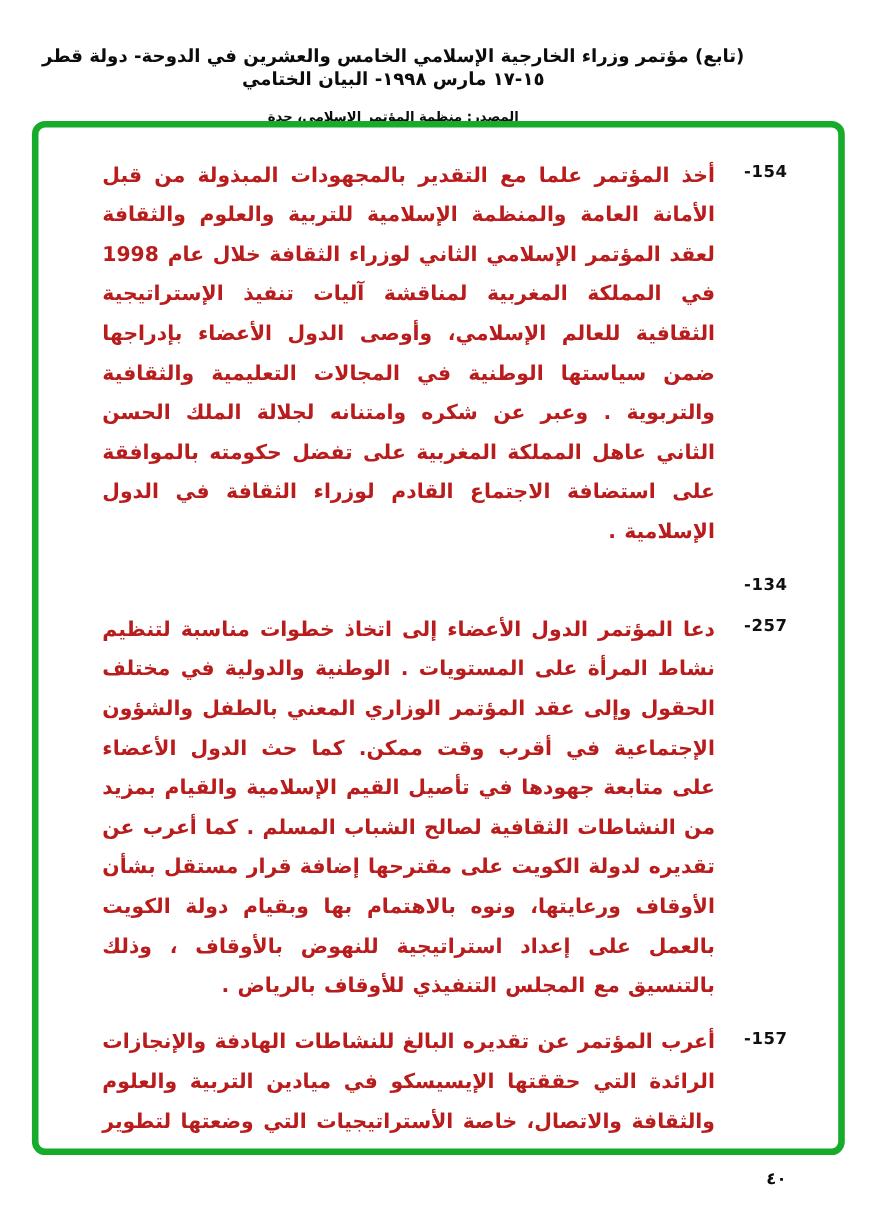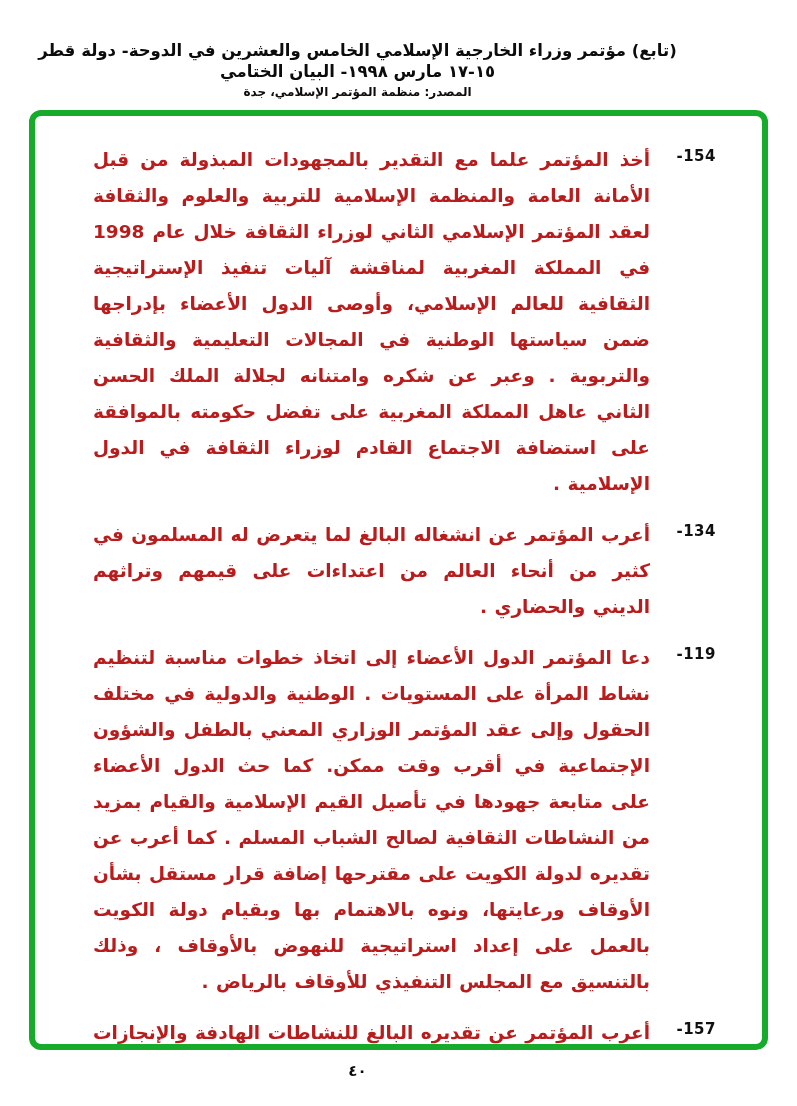--- a/index.html
+++ b/index.html
@@ -14,21 +14,21 @@
   .page { position: relative; width: 715px; height: 1106px; background: #fff; }
 
   .header { direction: rtl; text-align: center; padding-top: 40px; }
   .header-title {
     font-size: 16.5px; font-weight: bold; letter-spacing: 0;
     color: #0c0c0c;
     line-height: 1.3;
     padding: 0 30px;
   }
   .header-source {
-    margin-top: 2px;
+    margin-top: 16px;
     font-size: 12px; font-weight: bold; color: #0c0c0c;
   }
 
   .doc-frame {
     position: absolute;
     top: 110px; left: 29px;
     width: 739px; height: 940px;
     border: 6px solid #17ab2b;
     border-radius: 12px;
     background: #ffffff;
@@ -62,21 +62,20 @@
     line-height: 36px;
     text-align: justify;
     color: #b91c1c;
     word-spacing: 1px;
   }
 
   .page-number {
     position: absolute;
     top: 1062px; left: 0;
     width: 100%;
-    text-align: center;
     font-size: 15px;
     font-weight: bold;
     color: #0c0c0c;
     direction: rtl;
   }
 </style>
 </head>
 <body>
 
 <div class="page">
@@ -88,25 +87,24 @@
 
   <div class="doc-frame" style="border-color: rgb(23, 171, 43);">
 
     <div class="para">
       <span class="para-marker">-154</span>
       <div class="para-text">أخذ المؤتمر علما مع التقدير بالمجهودات المبذولة من قبل الأمانة العامة والمنظمة الإسلامية للتربية والعلوم والثقافة لعقد المؤتمر الإسلامي الثاني لوزراء الثقافة خلال عام 1998 في المملكة المغربية لمناقشة آليات تنفيذ الإستراتيجية الثقافية للعالم الإسلامي، وأوصى الدول الأعضاء بإدراجها ضمن سياستها الوطنية في المجالات التعليمية والثقافية والتربوية . وعبر عن شكره وامتنانه لجلالة الملك الحسن الثاني عاهل المملكة المغربية على تفضل حكومته بالموافقة على استضافة الاجتماع القادم لوزراء الثقافة في الدول الإسلامية .</div>
     </div>
 
     <div class="para">
       <span class="para-marker">-134</span>
-      <div class="para-text">أعرب المؤتمر عن انشغاله البالغ لما يتعرض له المسلمون في كثير من أنحاء العالم من اعتداءات على قيمهم وتراثهم الديني والحضاري .</div>
     </div>
 
     <div class="para">
-      <span class="para-marker">-119</span>
+      <span class="para-marker">-257</span>
       <div class="para-text">دعا المؤتمر الدول الأعضاء إلى اتخاذ خطوات مناسبة لتنظيم نشاط المرأة على المستويات . الوطنية والدولية في مختلف الحقول وإلى عقد المؤتمر الوزاري المعني بالطفل والشؤون الإجتماعية في أقرب وقت ممكن. كما حث الدول الأعضاء على متابعة جهودها في تأصيل القيم الإسلامية والقيام بمزيد من النشاطات الثقافية لصالح الشباب المسلم . كما أعرب عن تقديره لدولة الكويت على مقترحها إضافة قرار مستقل بشأن الأوقاف ورعايتها، ونوه بالاهتمام بها وبقيام دولة الكويت بالعمل على إعداد استراتيجية للنهوض بالأوقاف ، وذلك بالتنسيق مع المجلس التنفيذي للأوقاف بالرياض .</div>
     </div>
 
     <div class="para">
       <span class="para-marker">-157</span>
       <div class="para-text">أعرب المؤتمر عن تقديره البالغ للنشاطات الهادفة والإنجازات الرائدة التي حققتها الإيسيسكو في ميادين التربية والعلوم والثقافة والاتصال، خاصة الأستراتيجيات التي وضعتها لتطوير التربية والثقافة والعلوم والتكنولوجيا في البلدان الإسلامية، وللحوار البناء الذي أقامته بين مختلف الثقافات والحضارات ولارتقائها بعملها إلى مستوى كبريات المنظمات والمؤسسات الدولية المماثلة، من خلال اشتراكها في تنظيم عدد هام من المؤتمرات العالمية ورعايتها.</div>
     </div>
 
   </div>
 

